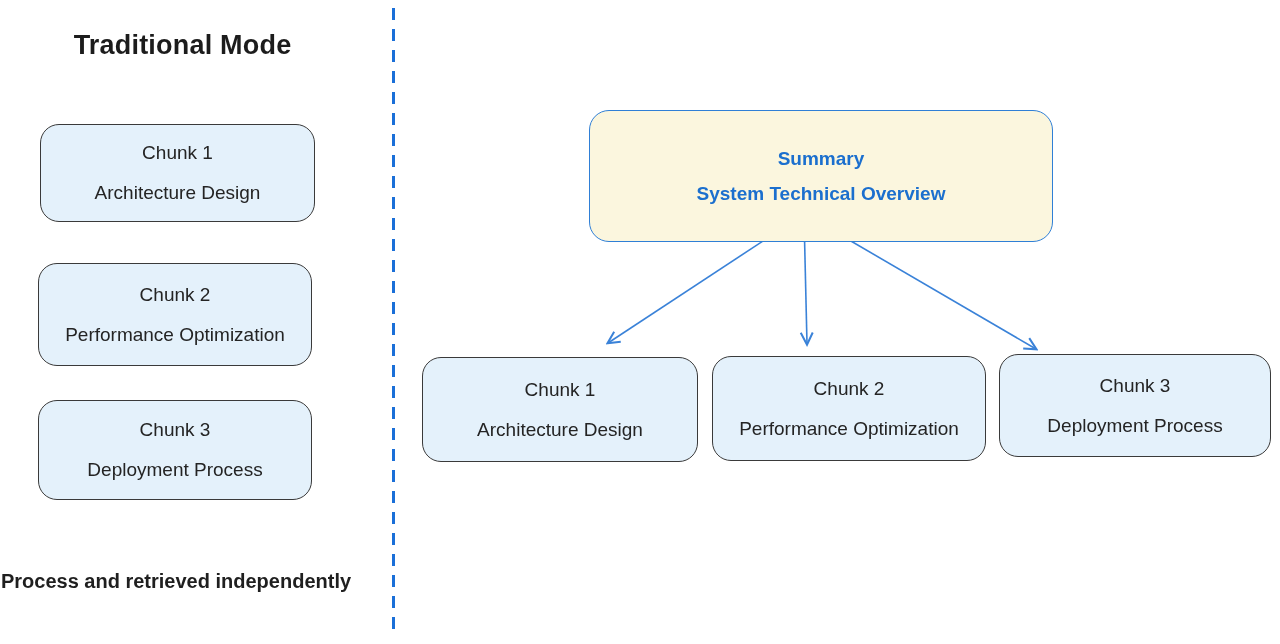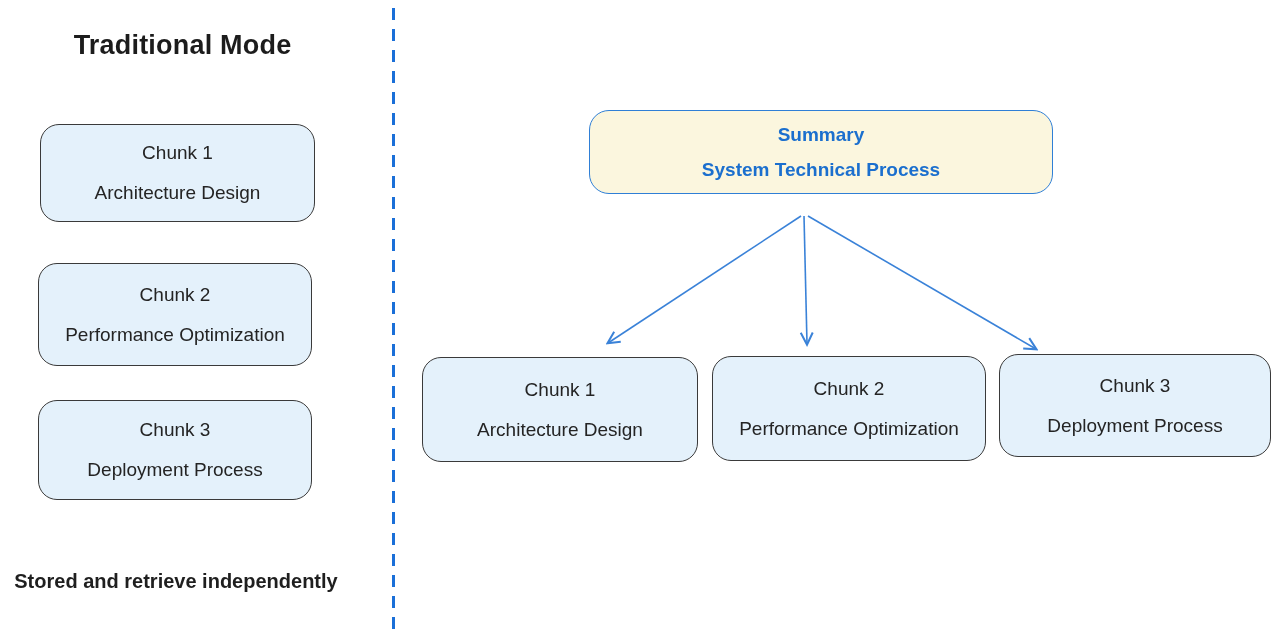--- a/index.html
+++ b/index.html
@@ -107,26 +107,26 @@
   <div class="chunk-box" style="left:38px; top:263px; width:274px; height:103px;">
     <div class="chunk-line">Chunk 2</div>
     <div class="chunk-line">Performance Optimization</div>
   </div>
 
   <div class="chunk-box" style="left:38px; top:400px; width:274px; height:100px;">
     <div class="chunk-line">Chunk 3</div>
     <div class="chunk-line">Deployment Process</div>
   </div>
 
-  <div class="caption caption-left" style="left:0px; top:570px; width:352px;">Stored and retrieve independently</div>
+  <div class="caption caption-left" style="left:0px; top:570px; width:352px;">Process and retrieved independently</div>
 
 
-  <div class="summary-box" style="left:589px; top:110px; width:464px; height:84px;">
+  <div class="summary-box" style="left:589px; top:110px; width:464px; height:132px;">
     <div class="summary-line">Summary</div>
-    <div class="summary-line">System Technical Process</div>
+    <div class="summary-line">System Technical Overview</div>
   </div>
 
   <div class="chunk-box" style="left:422px; top:357px; width:276px; height:105px;">
     <div class="chunk-line">Chunk 1</div>
     <div class="chunk-line">Architecture Design</div>
   </div>
 
   <div class="chunk-box" style="left:712px; top:356px; width:274px; height:105px;">
     <div class="chunk-line">Chunk 2</div>
     <div class="chunk-line">Performance Optimization</div>

